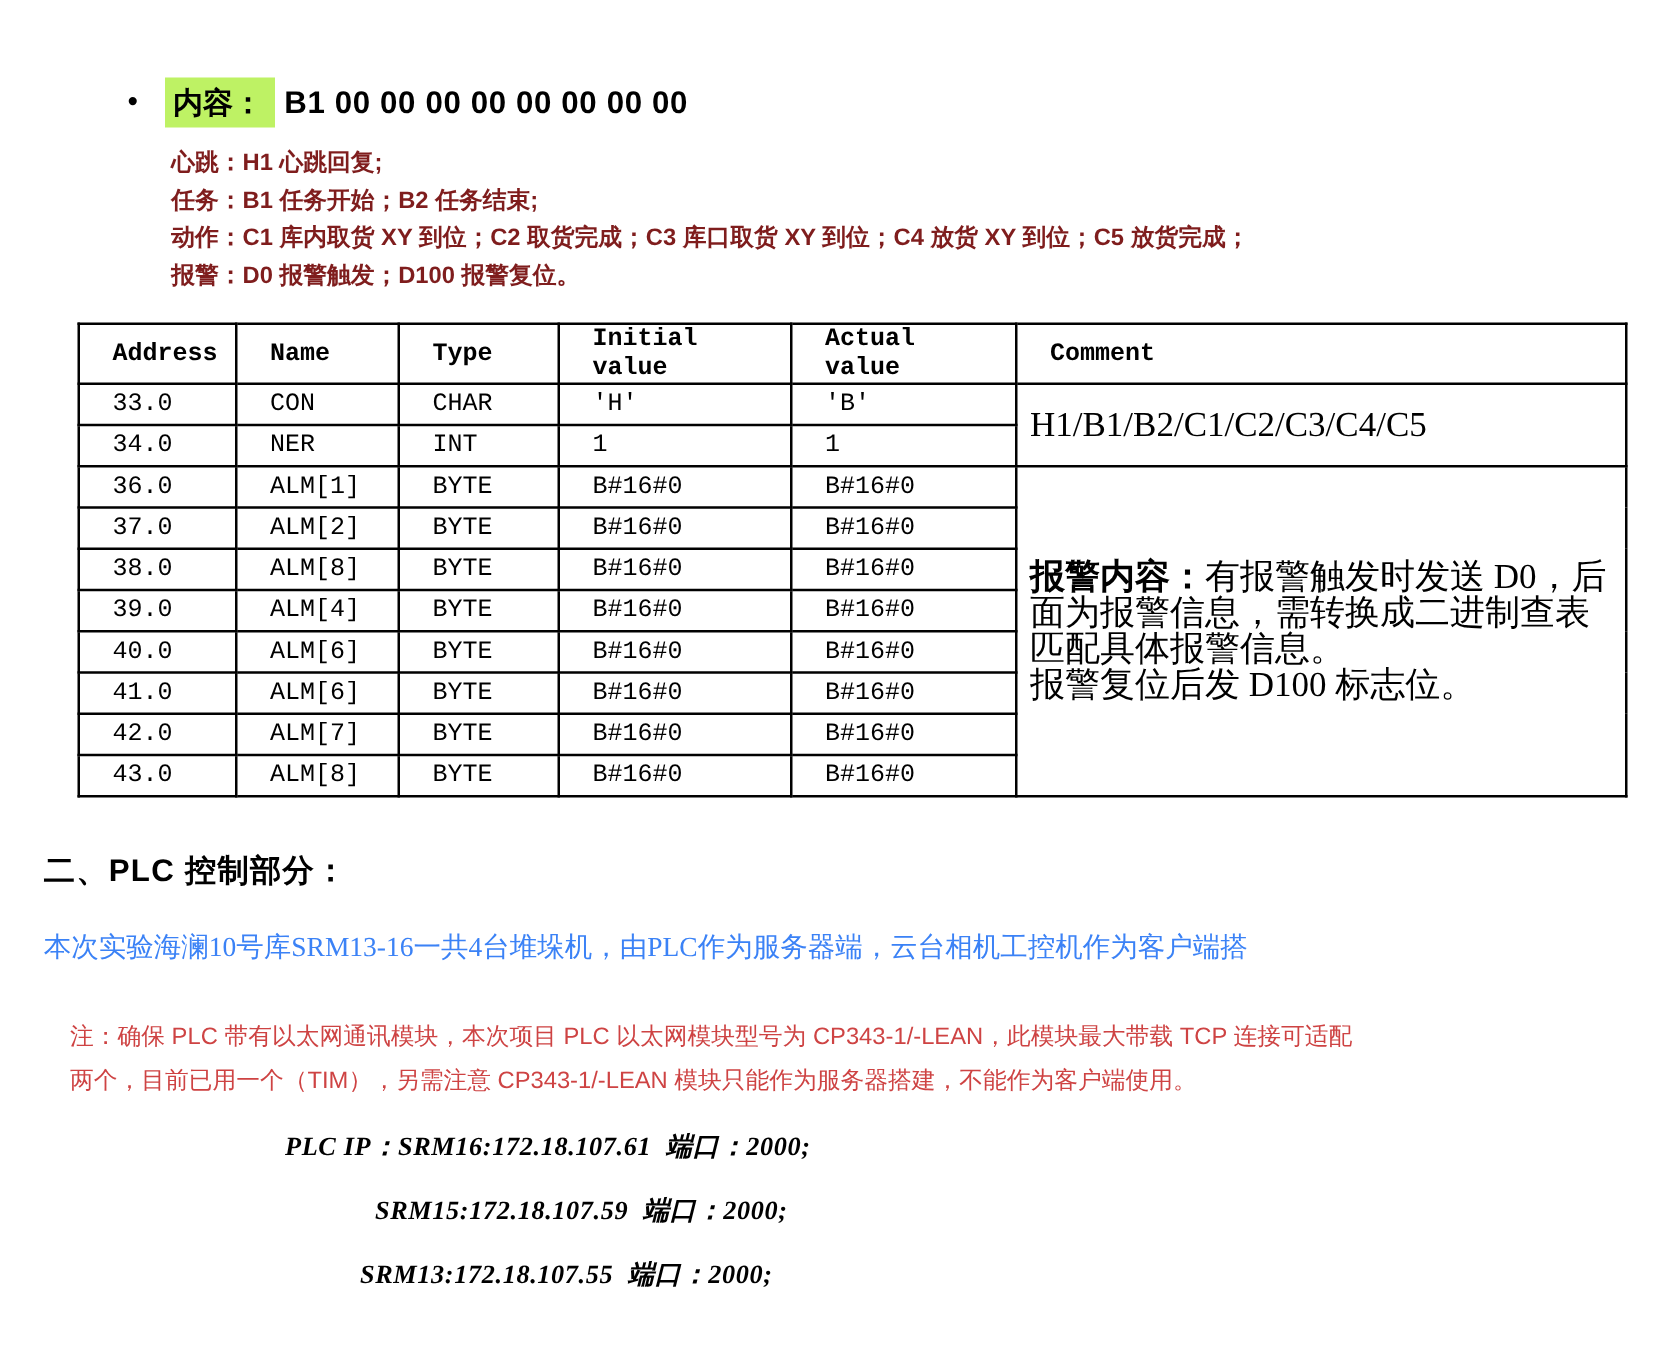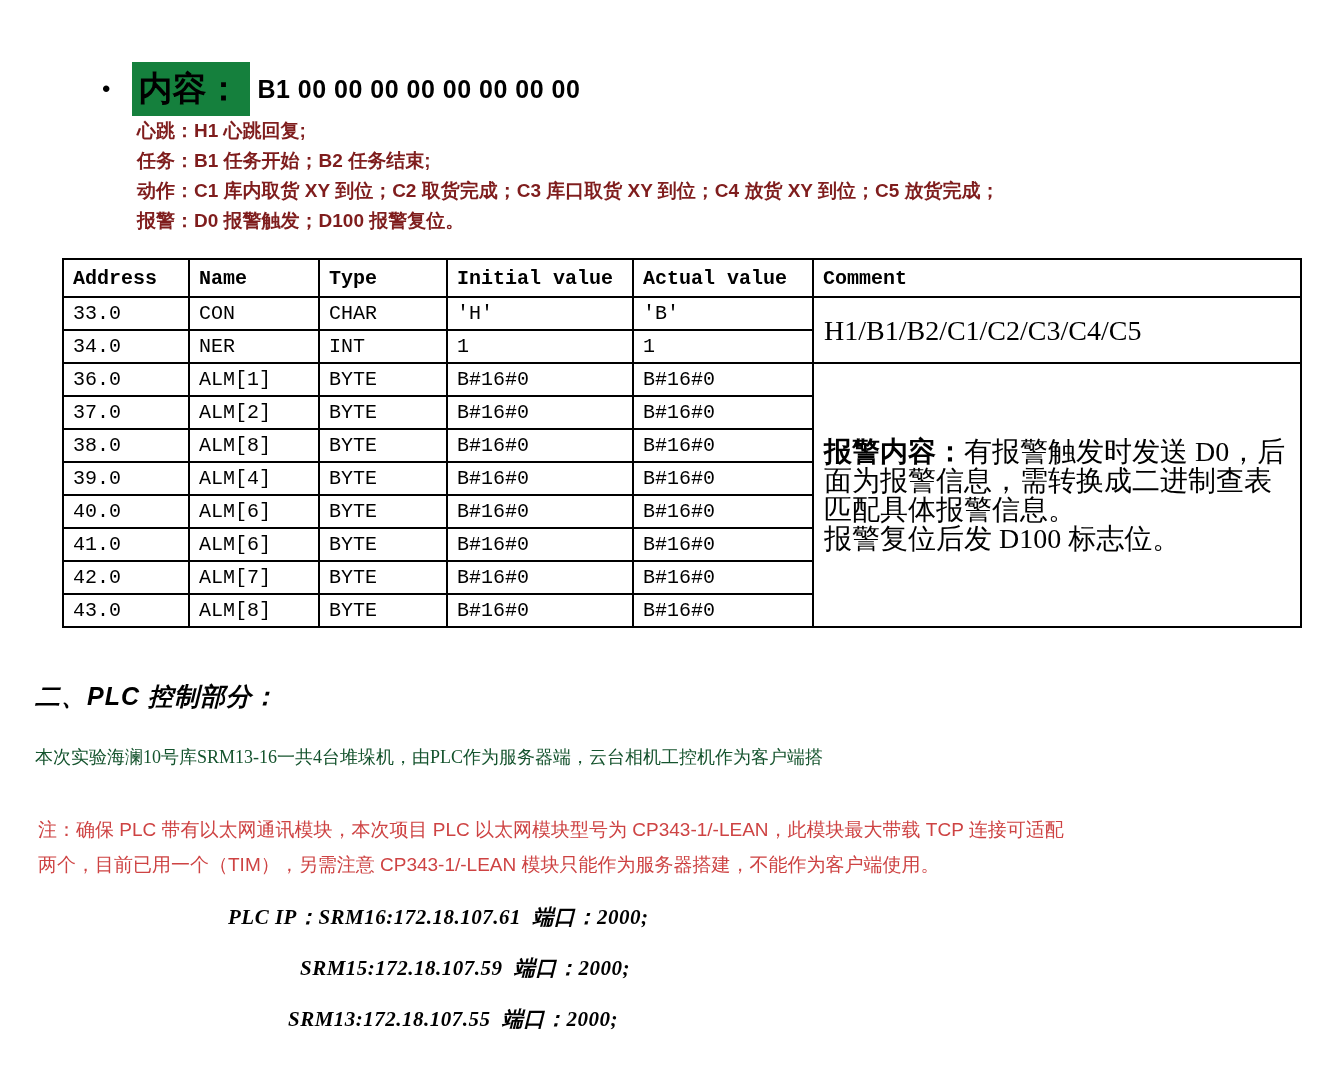--- a/index.html
+++ b/index.html
@@ -6,68 +6,68 @@
   body{
     width:1344px;height:1091px;position:relative;background:#ffffff;
     font-family:"Liberation Sans",sans-serif;color:#000;
   }
   .abs{position:absolute;}
 
   
   #bullet-line{top:62px;left:102px;display:flex;align-items:center;}
   .bullet-dot{font-size:24px;line-height:1;margin-right:22px;color:#000;}
   .hl-label{
-    background:#15803d;color:#000;font-weight:bold;font-size:34px;
+    background:#bef264;color:#000;font-weight:bold;font-size:24px;
     padding:4px 10px 4px 6px;display:inline-block;
   }
   .bullet-value{font-weight:bold;font-size:25px;margin-left:7px;letter-spacing:.5px;text-align:center;}
 
   
   #red-block{top:116px;left:137px;}
   .red-line{
     color:#7f1d1d;font-weight:bold;font-size:19px;line-height:30px;
     white-space:pre;
   }
 
   
   #signal-table{
     position:absolute;top:258px;left:62px;width:1240px;
     border-collapse:collapse;table-layout:fixed;
     font-family:"Liberation Mono",monospace;font-size:20px;
   }
   #signal-table th,#signal-table td{
-    border:2px solid #000;padding:0 9px;text-align:left;vertical-align:middle;
+    border:2px solid #000;padding:0 26px;text-align:left;vertical-align:middle;
     overflow:hidden;
   }
   #signal-table th{height:36px;font-weight:bold;}
   #signal-table td{height:31px;}
   .col-address{width:126px;}
   .col-name{width:130px;}
   .col-type{width:128px;}
   .col-initial{width:186px;}
   .col-actual{width:180px;}
   .comment-cell{
     font-family:"Liberation Serif",serif;font-size:28px;line-height:29px;
     vertical-align:middle;padding:4px 10px !important;
   }
   .alarm-title{font-weight:bold;}
 
   
-  #section-heading{top:680px;left:35px;font-size:25px;font-weight:bold;letter-spacing:1px;font-style:italic;}
+  #section-heading{top:680px;left:35px;font-size:25px;font-weight:bold;letter-spacing:1px;}
 
   
   #body-paragraph{
     top:742px;left:35px;width:1080px;
-    font-family:"Liberation Serif",serif;font-size:18px;line-height:31px;color:#14532d;
+    font-family:"Liberation Serif",serif;font-size:22px;line-height:31px;color:#3b82f6;
   }
 
   
   #plc-note{top:812px;left:38px;width:1260px;}
   .note-line{
-    color:#CE4343;font-size:19px;line-height:35px;white-space:pre;
+    color:#CE4343;font-size:19px;line-height:35px;white-space:pre;margin-left:18px;
   }
 
   
   #plc-ip-block{top:903px;left:0;}
   .plc-line{
     font-family:"Liberation Serif",serif;font-style:italic;font-weight:bold;
     font-size:21px;white-space:pre;margin-bottom:23px;letter-spacing:.5px;
   }
   .plc-line:nth-child(1){margin-left:228px;}
   .plc-line:nth-child(2){margin-left:300px;}

